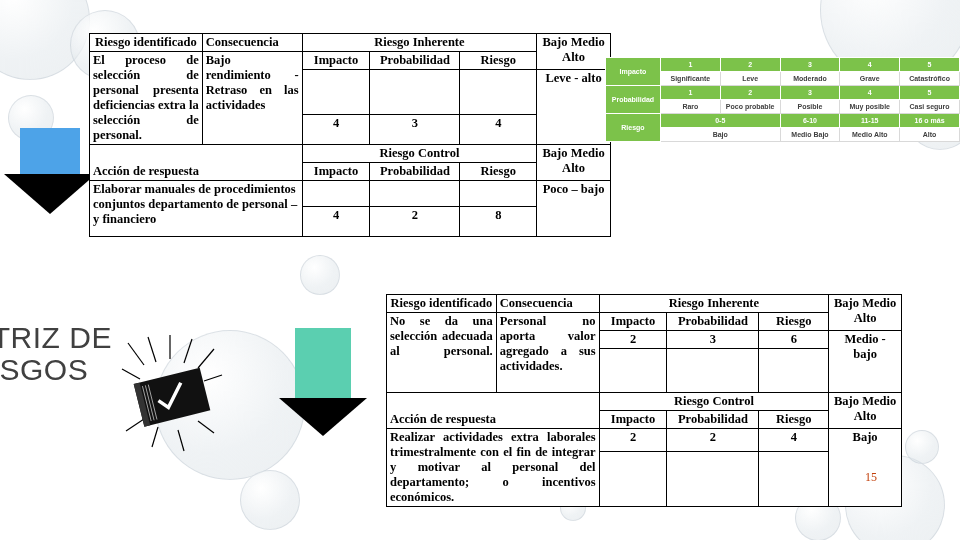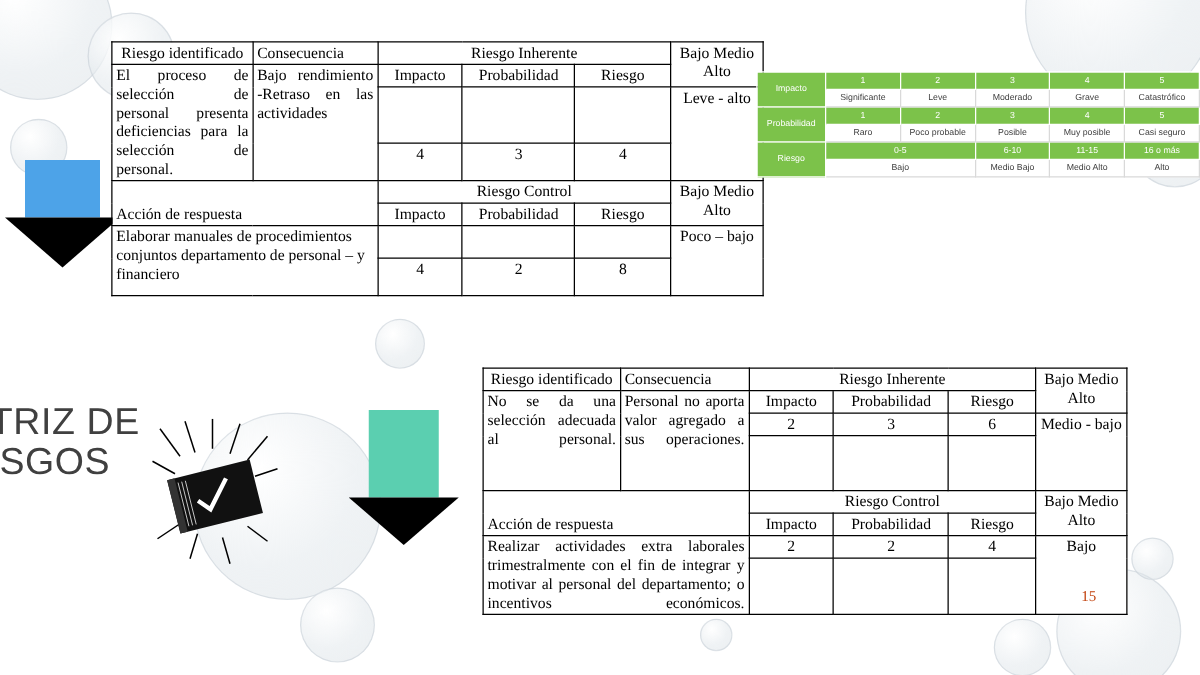--- a/index.html
+++ b/index.html
@@ -46,21 +46,21 @@
   #arrow-left .head { border-left:46px solid transparent; border-right:46px solid transparent; border-top:40px solid; margin-left:-16px; }
 
   #arrow-mid { left:295px; top:328px; width:56px; }
   #arrow-mid .shaft { height:70px; }
   #arrow-mid .head { border-left:44px solid transparent; border-right:44px solid transparent; border-top:38px solid; margin-left:-16px; }
 
   
   .book { position:absolute; left:118px; top:335px; width:110px; height:120px; }
 
   
-  table { border-collapse:collapse; }
+  table { border-collapse:collapse;font-weight:bold; }
   .doc-table td, .doc-table th {
     border:1px solid #000; padding:1px 3px;
     font-family:"Liberation Serif", serif;
     vertical-align:top; background:#fff;
   }
   .ctr { text-align:center; }
   .just { text-align:justify; text-align-last:justify; }
   .vmid { vertical-align:middle; }
 
   
@@ -144,21 +144,21 @@
       <col style="width:74px">
   </colgroup>
   <tbody>
       <tr>
     <td class="ctr">Riesgo identificado</td>
     <td>Consecuencia</td>
     <td class="ctr" colspan="3">Riesgo Inherente</td>
     <td class="ctr" rowspan="2">Bajo Medio Alto</td>
   </tr>
   <tr>
-    <td rowspan="3" class="just">El proceso de selección de personal presenta deficiencias para la selección de personal.</td>
+    <td rowspan="3" class="just">El proceso de selección de personal presenta deficiencias extra la selección de personal.</td>
     <td rowspan="3" class="just">Bajo rendimiento -Retraso en las actividades</td>
     <td class="ctr">Impacto</td>
     <td class="ctr">Probabilidad</td>
     <td class="ctr">Riesgo</td>
   </tr>
   <tr>
     <td class="ctr" style="height:26px"></td>
     <td class="ctr"></td>
     <td class="ctr"></td>
     <td class="ctr" rowspan="2">Leve - alto</td>
@@ -204,21 +204,21 @@
   </colgroup>
   <tbody>
       <tr>
     <td class="ctr">Riesgo identificado</td>
     <td>Consecuencia</td>
     <td class="ctr" colspan="3">Riesgo Inherente</td>
     <td class="ctr" rowspan="2">Bajo Medio Alto</td>
   </tr>
   <tr>
     <td rowspan="3" class="just">No se da una selección adecuada al personal.</td>
-    <td rowspan="3" class="just">Personal no aporta valor agregado a sus operaciones.</td>
+    <td rowspan="3" class="just">Personal no aporta valor agregado a sus actividades.</td>
     <td class="ctr">Impacto</td>
     <td class="ctr">Probabilidad</td>
     <td class="ctr">Riesgo</td>
   </tr>
   <tr>
     <td class="ctr">2</td>
     <td class="ctr">3</td>
     <td class="ctr">6</td>
     <td class="ctr" rowspan="2">Medio - bajo</td>
   </tr>

